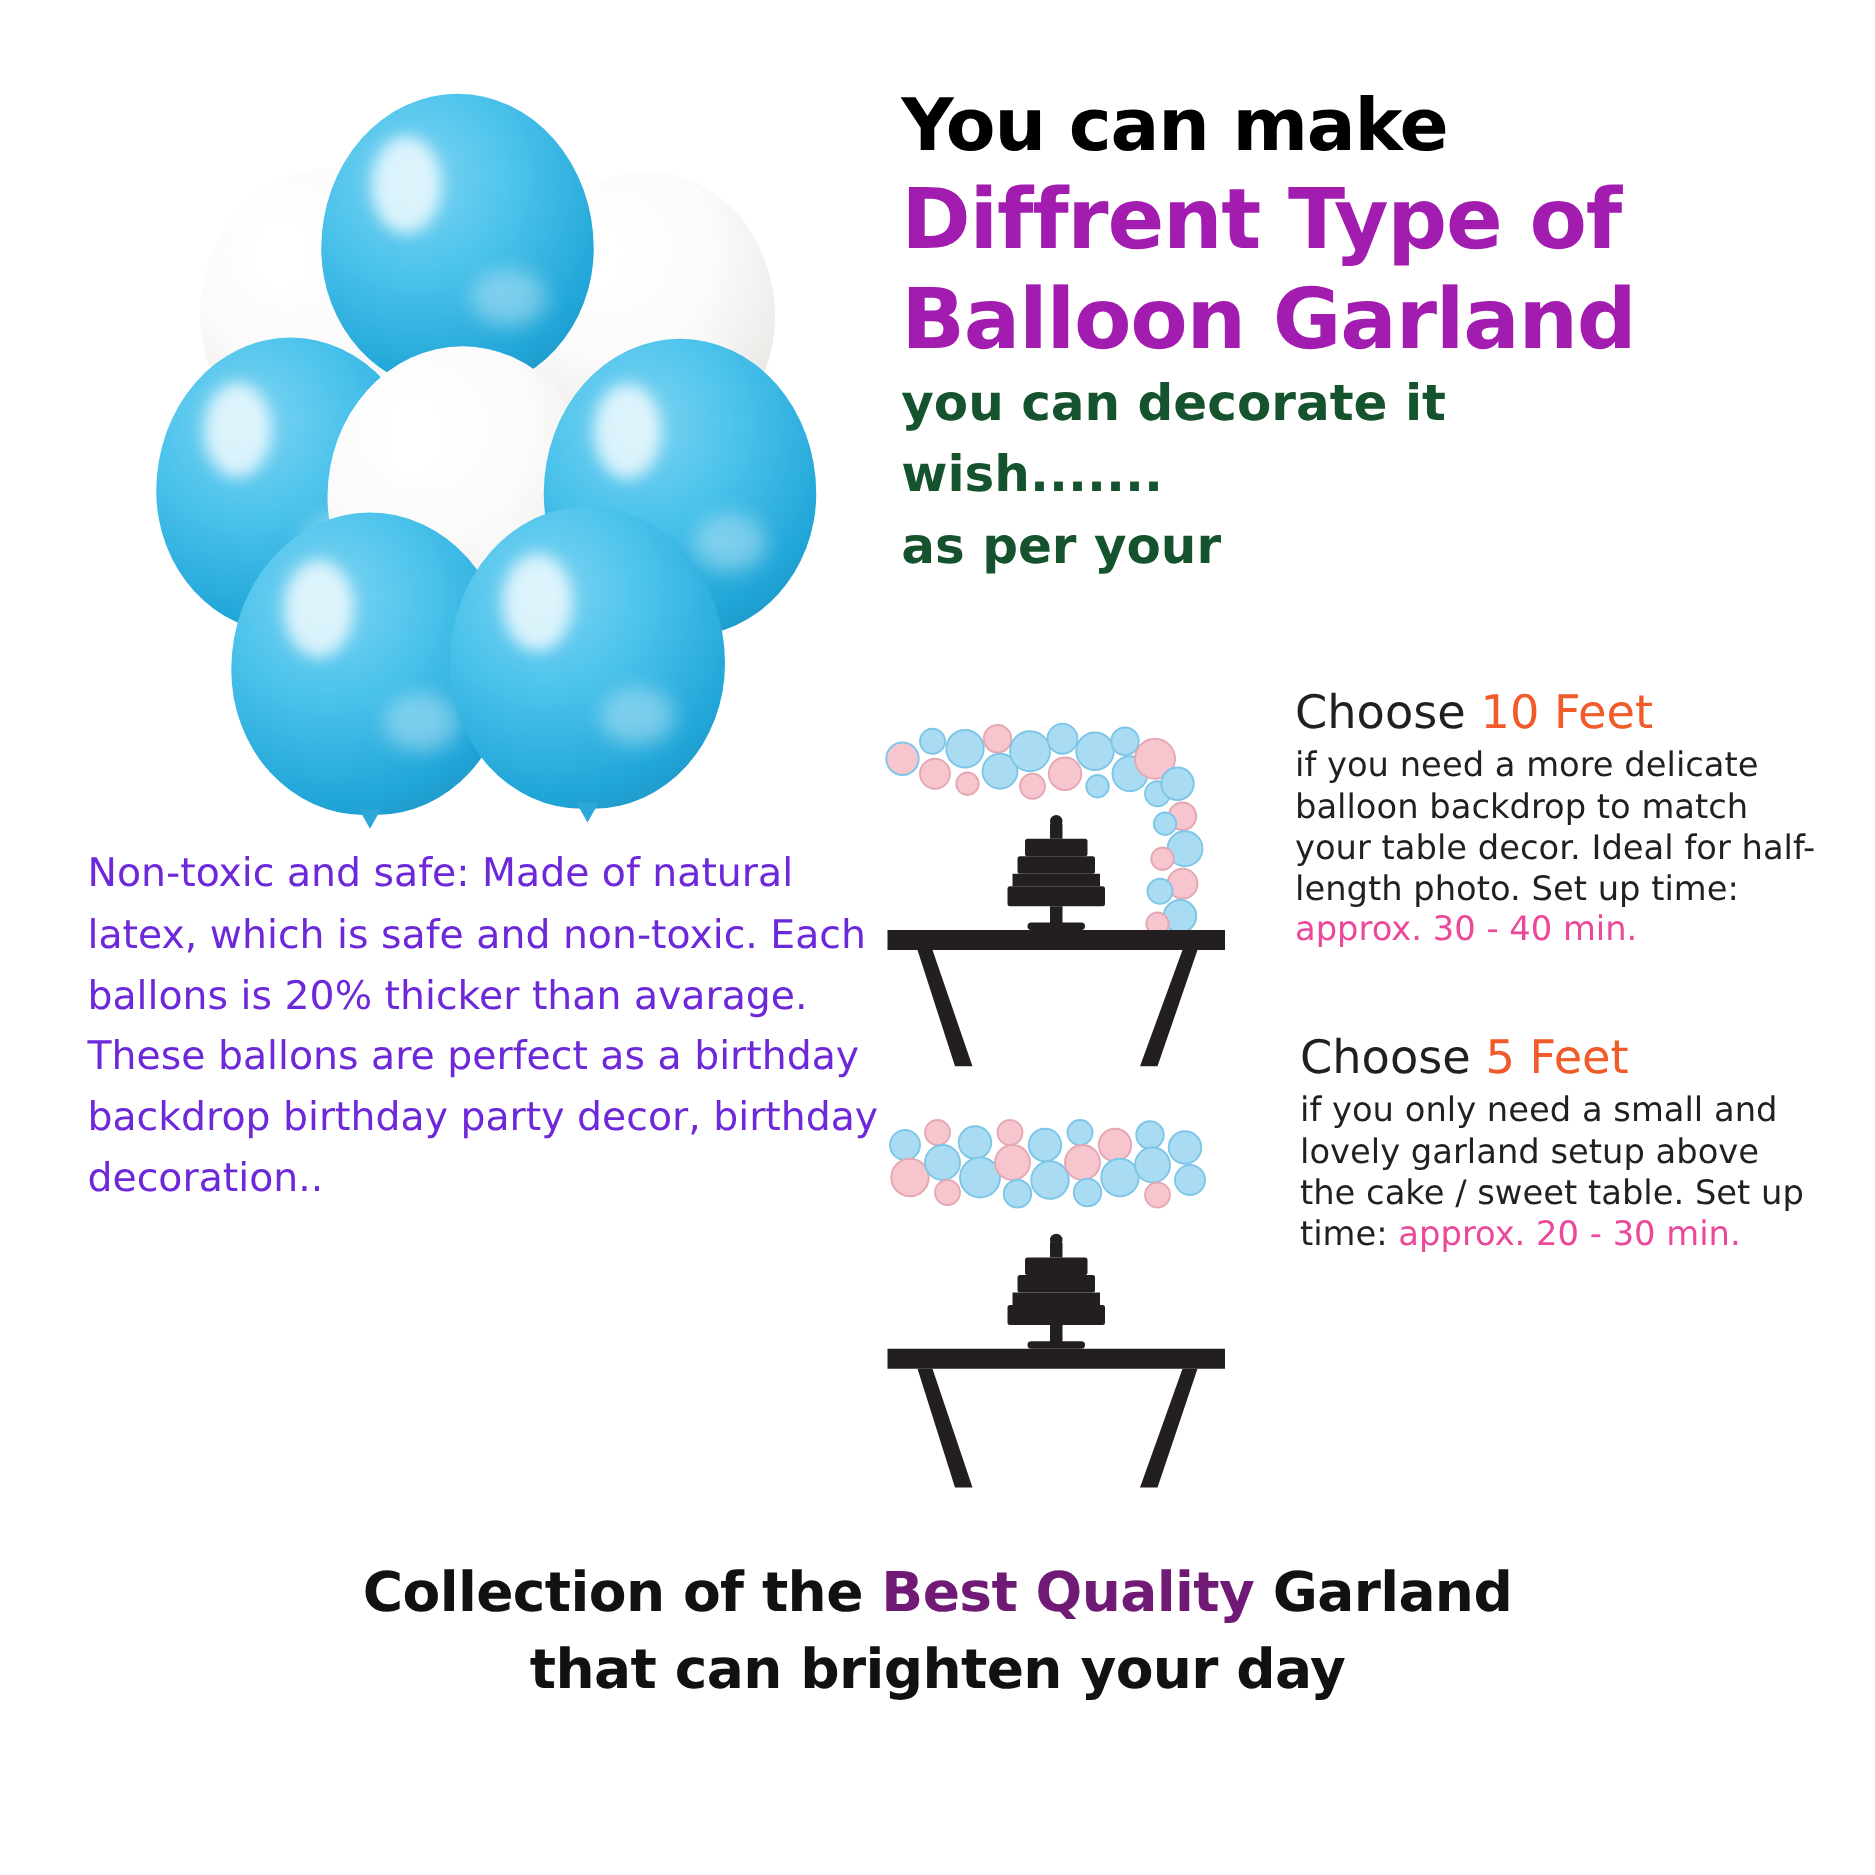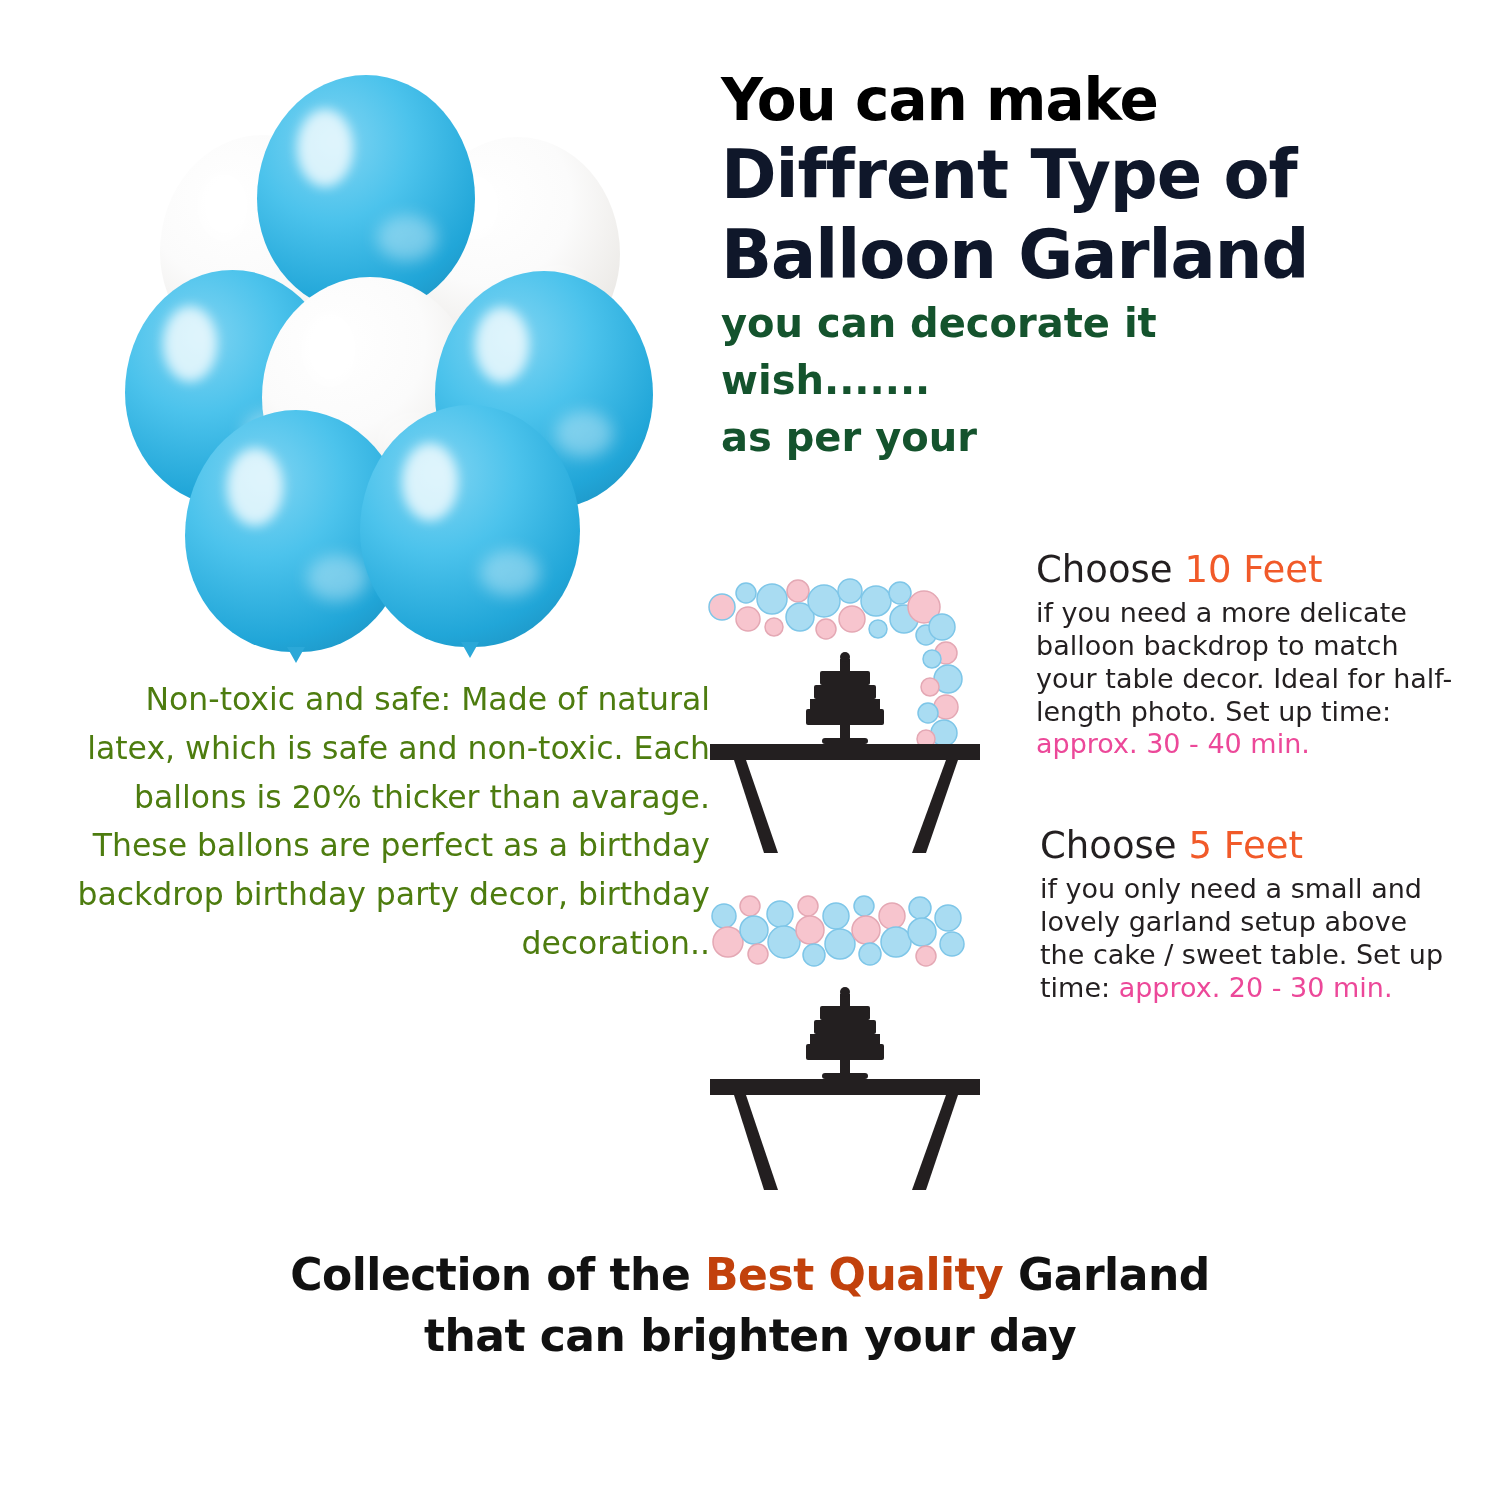--- a/index.html
+++ b/index.html
@@ -70,21 +70,21 @@
     font-family: "DejaVu Sans", sans-serif;
     font-weight: bold;
     color: #000000;
     font-size: 58px;
     letter-spacing: -1px;
     line-height: 1.05;
   }
   .h-blue {
     font-family: "DejaVu Sans", sans-serif;
     font-weight: bold;
-    color: #0f172a;
+    color: #a21caf;
     font-size: 67px;
     letter-spacing: -1px;
     line-height: 1.08;
     margin-top: 8px;
   }
   .h-sub {
     font-family: "DejaVu Sans", sans-serif;
     font-weight: bold;
     color: #14532d;
     font-size: 40px;
@@ -95,22 +95,21 @@
 
   
   #desc-block {
     position: absolute;
     left: 70px;
     top: 675px;
     width: 640px;
     font-family: "DejaVu Sans", sans-serif;
     font-size: 31.5px;
     line-height: 1.55;
-    color: #4d7c0f;
-    text-align: right;
+    color: #6d28d9;
   }
   #desc-block p { margin: 0; }
 
   
   .illus {
     position: absolute;
   }
   #illus-10ft { left: 700px; top: 535px; width: 320px; height: 330px; }
   #illus-5ft  { left: 700px; top: 860px; width: 320px; height: 340px; }
 
@@ -145,21 +144,21 @@
     text-align: center;
     font-family: "DejaVu Sans", sans-serif;
     font-weight: bold;
     color: #111111;
   }
   #tagline .line {
     font-size: 44px;
     line-height: 1.38;
     letter-spacing: -0.5px;
   }
-  #tagline .blue { color: #c2410c; }
+  #tagline .blue { color: #701a75; }
 </style>
 </head>
 <body>
 
 <div id="balloon-photo">
 
   <div class="balloon bl-white" style="left:65px; top:80px; width:205px; height:225px;">
     <div class="shine" style="left:38px; top:36px; width:52px; height:70px;"></div>
     <div class="shine2" style="left:110px; top:130px; width:60px; height:45px;"></div>
     <div class="knot"></div>

